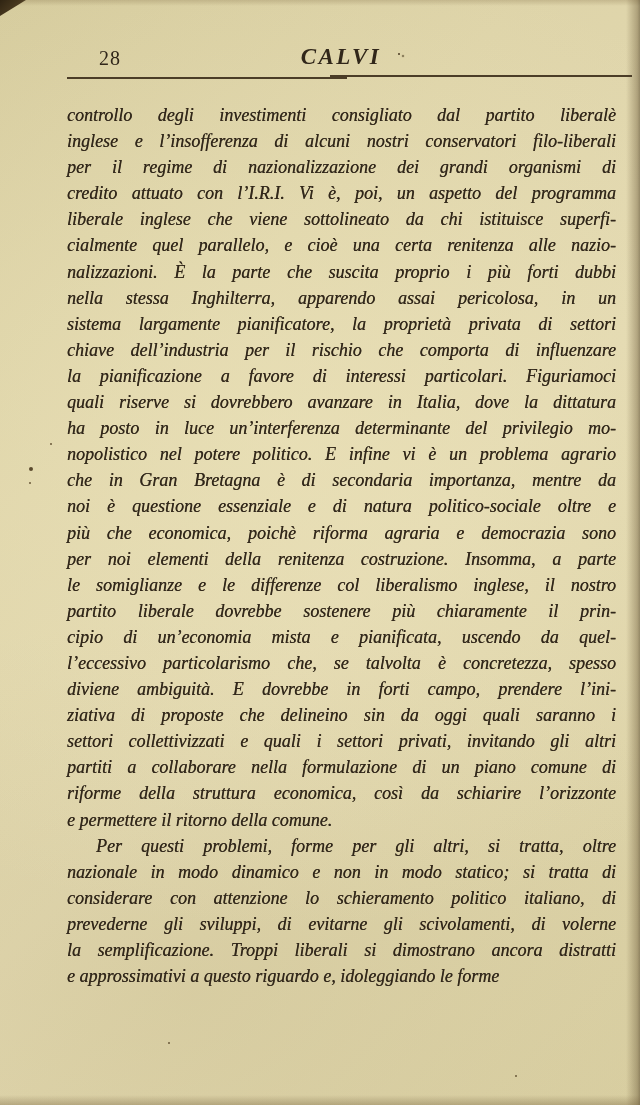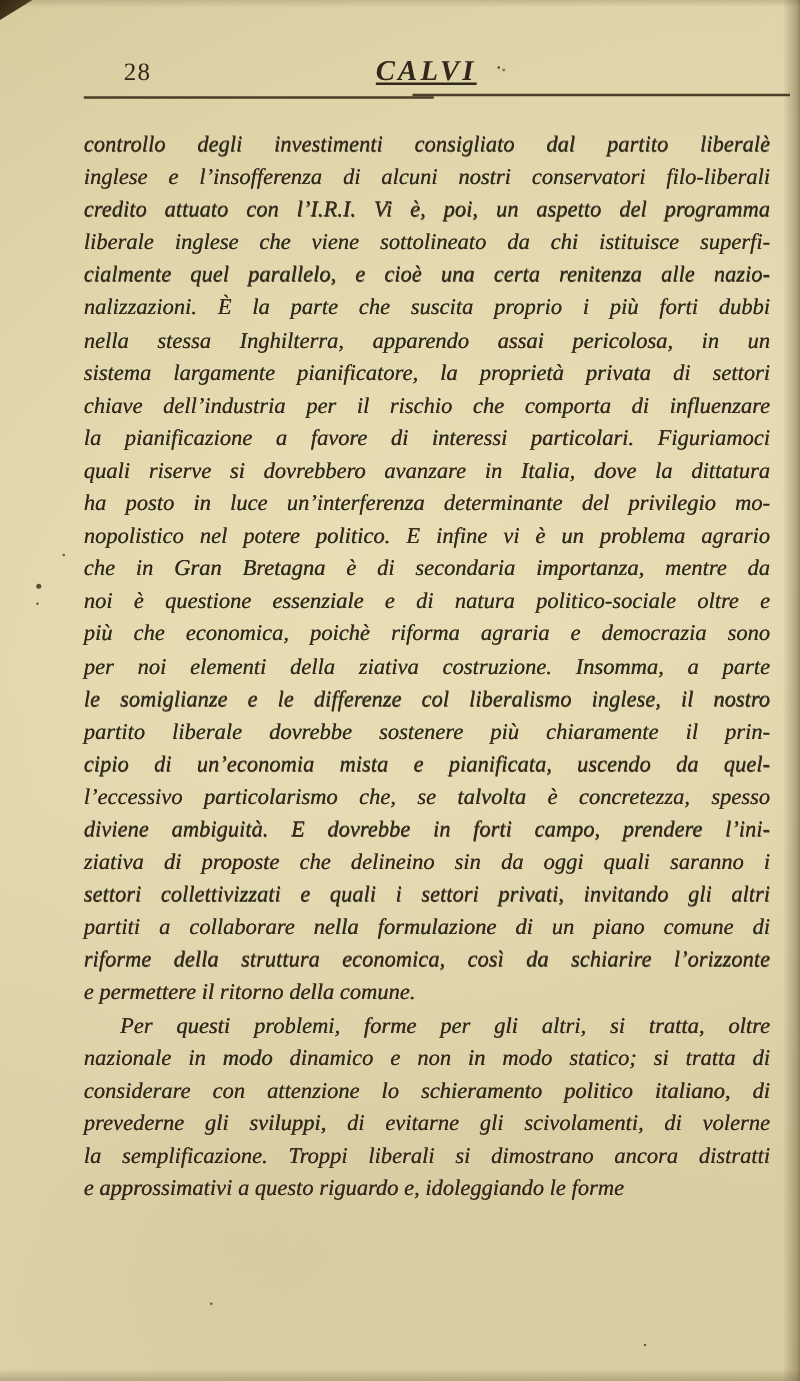--- a/index.html
+++ b/index.html
@@ -82,21 +82,20 @@
   }
   .running-head {
     position: absolute;
     left: 0; right: 0;
     bottom: 0;
     text-align: center;
     font-size: 23px;
     font-style: italic;
     font-weight: bold;
     letter-spacing: 2.5px;
-    text-decoration: underline;
   }
   .rule {
     position: absolute;
     background: #4b3d27;
     height: 2px;
   }
   .rule-left  { top: 77px; left: 67px;  width: 280px; }
   .rule-right { top: 75px; left: 330px; width: 302px; }
 
   
@@ -137,35 +136,36 @@
     <span class="page-num">28</span>
     <span class="running-head">CALVI</span>
   </div>
 
   <div class="rule rule-left"></div>
   <div class="rule rule-right"></div>
 
   <div class="body-text" id="body-text">
       <div class="line">controllo degli investimenti consigliato dal partito liberalè</div>
       <div class="line">inglese e l’insofferenza di alcuni nostri conservatori filo-liberali</div>
+      <div class="line">per il regime di nazionalizzazione dei grandi organismi di</div>
       <div class="line">credito attuato con l’I.R.I. Vi è, poi, un aspetto del programma</div>
       <div class="line">liberale inglese che viene sottolineato da chi istituisce superfi-</div>
       <div class="line">cialmente quel parallelo, e cioè una certa renitenza alle nazio-</div>
       <div class="line">nalizzazioni. È la parte che suscita proprio i più forti dubbi</div>
       <div class="line">nella stessa Inghilterra, apparendo assai pericolosa, in un</div>
       <div class="line">sistema largamente pianificatore, la proprietà privata di settori</div>
       <div class="line">chiave dell’industria per il rischio che comporta di influenzare</div>
       <div class="line">la pianificazione a favore di interessi particolari. Figuriamoci</div>
       <div class="line">quali riserve si dovrebbero avanzare in Italia, dove la dittatura</div>
       <div class="line">ha posto in luce un’interferenza determinante del privilegio mo-</div>
       <div class="line">nopolistico nel potere politico. E infine vi è un problema agrario</div>
       <div class="line">che in Gran Bretagna è di secondaria importanza, mentre da</div>
       <div class="line">noi è questione essenziale e di natura politico-sociale oltre e</div>
       <div class="line">più che economica, poichè riforma agraria e democrazia sono</div>
-      <div class="line">per noi elementi della ziativa costruzione. Insomma, a parte</div>
+      <div class="line">per noi elementi della renitenza costruzione. Insomma, a parte</div>
       <div class="line">le somiglianze e le differenze col liberalismo inglese, il nostro</div>
       <div class="line">partito liberale dovrebbe sostenere più chiaramente il prin-</div>
       <div class="line">cipio di un’economia mista e pianificata, uscendo da quel-</div>
       <div class="line">l’eccessivo particolarismo che, se talvolta è concretezza, spesso</div>
       <div class="line">diviene ambiguità. E dovrebbe in forti campo, prendere l’ini-</div>
       <div class="line">ziativa di proposte che delineino sin da oggi quali saranno i</div>
       <div class="line">settori collettivizzati e quali i settori privati, invitando gli altri</div>
       <div class="line">partiti a collaborare nella formulazione di un piano comune di</div>
       <div class="line">riforme della struttura economica, così da schiarire l’orizzonte</div>
       <div class="line last">e permettere il ritorno della comune.</div>

